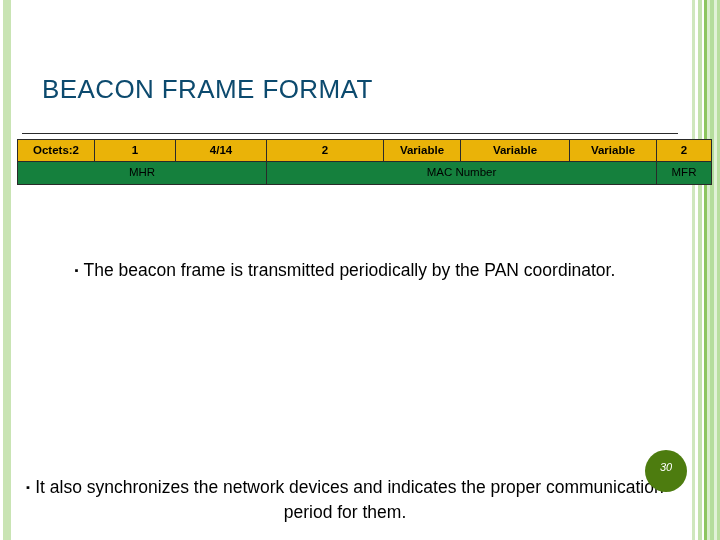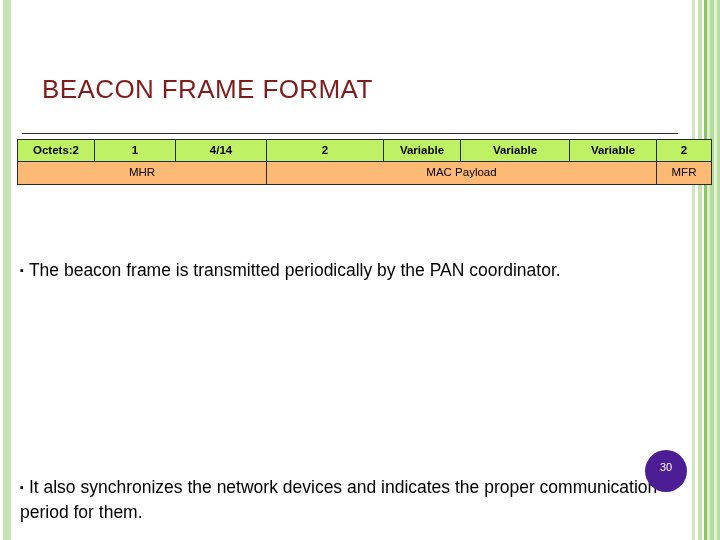--- a/index.html
+++ b/index.html
@@ -37,21 +37,21 @@
   .stripe-right-9 { left: 714px; width: 3px;  background: #e2f2d8; }
   .stripe-right-10{ left: 717px; width: 3px;  background: #b9de9f; }
 
   
   .title {
     position: absolute;
     left: 42px;
     top: 74px;
     font-size: 26px;
     letter-spacing: 0.4px;
-    color: #7f1d1d;
+    color: #0c4a6e;
     font-weight: normal;
     white-space: nowrap;
   }
   .title-rule {
     position: absolute;
     left: 22px;
     top: 133px;
     width: 656px;
     height: 1px;
     background: #2b2b2b;
@@ -70,70 +70,72 @@
     background: #ffffff;
   }
   .frame-table td {
     border: 1px solid #2a2a2a;
     text-align: center;
     vertical-align: middle;
     padding: 1px 2px;
     line-height: 1.18;
   }
   .frame-table tr.octets td {
-    background: #bef264;
+    background: #eab308;
     font-weight: bold;
     height: 19px;
     font-size: 11.5px;
   }
   .frame-table tr.names td {
     height: 48px;
     font-size: 11.5px;
     background: #ffffff;
   }
   .frame-table tr.groups td {
     height: 20px;
     font-size: 11.5px;
-    background: #fdba74;
+    background: #15803d;
   }
 
   
   .bullet {
     position: absolute;
     left: 20px;
     width: 650px;
     font-size: 17.5px;
     color: #000000;
     line-height: 1.42;
+    text-align: center;
   }
   .bullet .mark {
     font-size: 11px;
     vertical-align: 2px;
     margin-right: 5px;
   }
   .b1 { top: 258px; }
   .b2 { top: 373px; }
   .b3 { top: 475px; }
 
   
   .page-badge {
     position: absolute;
     left: 645px;
     top: 450px;
     width: 42px;
     height: 42px;
     border-radius: 50%;
-    background: #4c1d95;
+    background: #4d7c0f;
     color: #ffffff;
     font-size: 11px;
     display: flex;
     align-items: center;
     justify-content: center;
     padding-bottom: 8px;
     box-sizing: border-box;
+    font-style: italic;
   }
 </style>
 </head>
 <body>
 
 <div class="slide">
 
   <div class="stripe stripe-left-1"></div>
   <div class="stripe stripe-right-1"></div>
   <div class="stripe stripe-right-2"></div>
@@ -156,21 +158,21 @@
         <td style="width:76px">1</td>
         <td style="width:86px">4/14</td>
         <td style="width:112px">2</td>
         <td style="width:72px">Variable</td>
         <td style="width:104px">Variable</td>
         <td style="width:82px">Variable</td>
         <td style="width:50px">2</td>
       </tr>
       <tr class="groups">
         <td colspan="3">MHR</td>
-        <td colspan="4">MAC Payload</td>
+        <td colspan="4">MAC Number</td>
         <td>MFR</td>
       </tr>
     </tbody>
   </table>
 
   <div class="bullet b1">
     <span class="mark">▪</span><span>The beacon frame is transmitted periodically by the PAN coordinator.</span>
   </div>
   <div class="bullet b3">
     <span class="mark">▪</span><span>It also synchronizes the network devices and indicates the proper communication period for them.</span>

